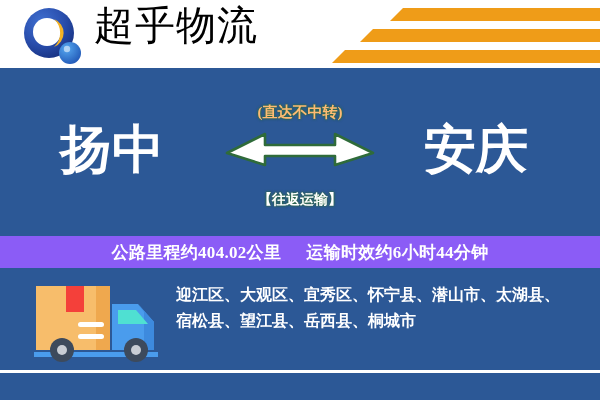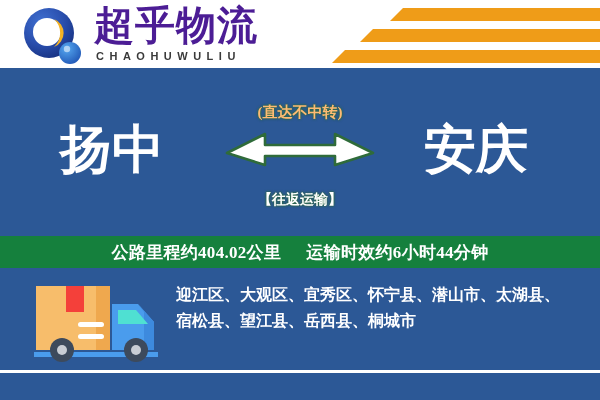--- a/index.html
+++ b/index.html
@@ -4,22 +4,22 @@
 <style>
   html,body{margin:0;padding:0;}
   body{width:600px;height:400px;overflow:hidden;background:#2c5896;
        font-family:"Liberation Serif","DejaVu Serif",serif;}
   #page{position:relative;width:600px;height:400px;overflow:hidden;background:#2c5896;}
 
   
   .header{position:absolute;left:0;top:0;width:600px;height:72px;background:#ffffff;overflow:hidden;}
   .logo-wrap{position:absolute;left:22px;top:6px;width:260px;height:62px;}
   .logo-mark{position:absolute;left:0;top:2px;width:62px;height:58px;}
-  .brand-cn{position:absolute;left:72px;top:-2px;font-size:40px;line-height:44px;font-weight:700;
-            color:#4c1d95;letter-spacing:1px;white-space:nowrap;
+  .brand-cn{position:absolute;left:72px;top:-2px;font-size:40px;line-height:44px;font-weight:400;
+            color:#000000;letter-spacing:1px;white-space:nowrap;
             font-family:"Liberation Serif","DejaVu Serif",serif;}
   .brand-en{position:absolute;left:74px;top:44px;font-size:11px;line-height:13px;font-weight:700;
             color:#3a3a3a;letter-spacing:5.5px;white-space:nowrap;
             font-family:"Liberation Sans","DejaVu Sans",sans-serif;}
   .stripes{position:absolute;right:0;top:8px;width:270px;height:58px;}
   .stripe{position:absolute;right:0;height:13px;background:#ef9c18;}
   .s1{top:0;  width:210px;clip-path:polygon(13px 0,100% 0,100% 100%,0 100%);}
   .s2{top:21px;width:240px;clip-path:polygon(13px 0,100% 0,100% 100%,0 100%);}
   .s3{top:42px;width:268px;clip-path:polygon(13px 0,100% 0,100% 100%,0 100%);}
   .header-rule{position:absolute;left:0;top:68px;width:600px;height:4px;background:#2c5896;}
@@ -33,21 +33,21 @@
   .arrow-group{position:absolute;left:225px;top:30px;width:150px;height:108px;text-align:center;}
   .note-top{font-size:15px;line-height:20px;font-weight:700;color:#fdba74;white-space:nowrap;
             text-shadow:0 0 2px #2f6b3a,0 0 3px #2f6b3a;
             font-family:"Liberation Serif","DejaVu Serif",serif;}
   .arrow-svg{display:block;margin:4px auto 0;}
   .note-bot{margin-top:20px;font-size:14px;line-height:19px;font-weight:700;color:#ffffff;white-space:nowrap;
             text-shadow:0 0 2px #2f6b3a,0 0 3px #2f6b3a;
             font-family:"Liberation Serif","DejaVu Serif",serif;}
 
   
-  .infobar{position:absolute;left:0;top:236px;width:600px;height:32px;background:#15803d;
+  .infobar{position:absolute;left:0;top:236px;width:600px;height:32px;background:#8b5cf6;
            display:flex;align-items:center;justify-content:center;}
   .infobar-text{font-size:17px;font-weight:700;color:#ffffff;white-space:nowrap;letter-spacing:.3px;
                 font-family:"Liberation Serif","DejaVu Serif",serif;}
   .infobar-gap{display:inline-block;width:16px;}
 
   
   .coverage{position:absolute;left:0;top:268px;width:600px;height:104px;background:#2c5896;}
   .truck{position:absolute;left:28px;top:10px;width:136px;height:88px;}
   .districts{position:absolute;left:176px;top:14px;width:412px;
              font-size:16px;line-height:26px;font-weight:700;color:#ffffff;
@@ -77,21 +77,20 @@
             <stop offset="100%" stop-color="#1b4fb0"></stop>
           </radialGradient>
         </defs>
         <circle cx="27" cy="25" r="25" fill="url(#lg)"></circle>
         <circle cx="25" cy="24" r="14" fill="#ffffff"></circle>
         <path d="M32 11 A15 15 0 0 1 32 39 A19 19 0 0 0 32 11 Z" fill="#f5b324"></path>
         <circle cx="48" cy="45" r="11" fill="url(#sg)"></circle>
         <circle cx="45" cy="41" r="3.2" fill="#ffffff" opacity="0.55"></circle>
       </svg>
       <div class="brand-cn">超乎物流</div>
-      <div class="brand-en">CHAOHUWULIU</div>
     </div>
 
     <div class="stripes">
       <div class="stripe s1"></div>
       <div class="stripe s2"></div>
       <div class="stripe s3"></div>
     </div>
 
     <div class="header-rule"></div>
   </div>

